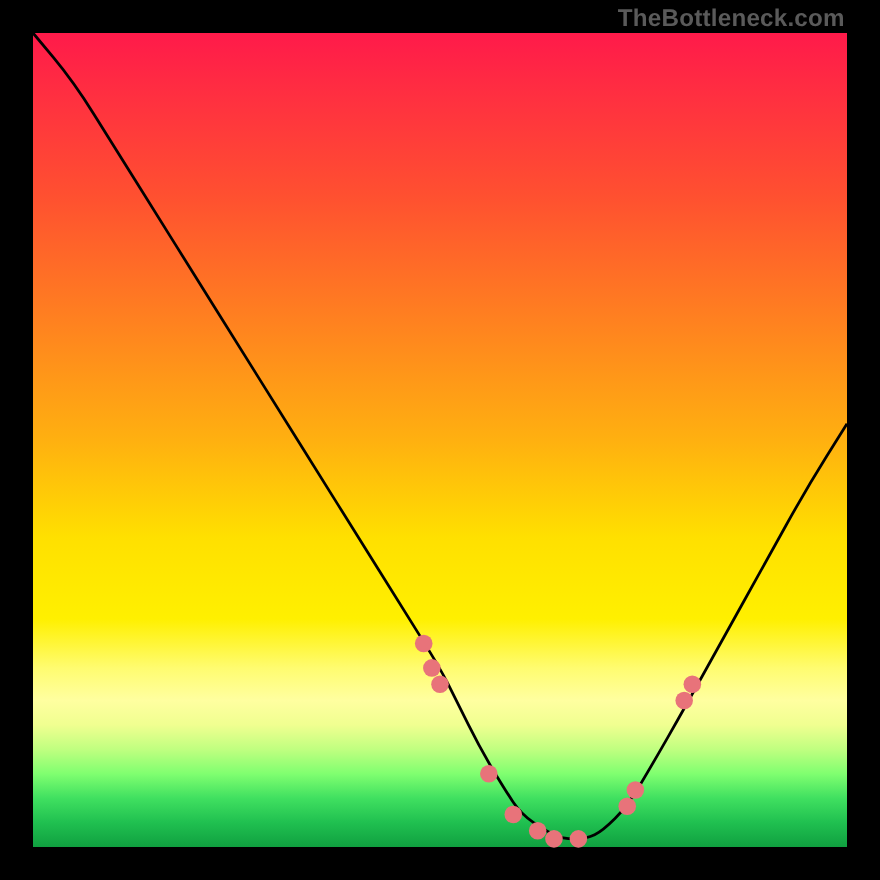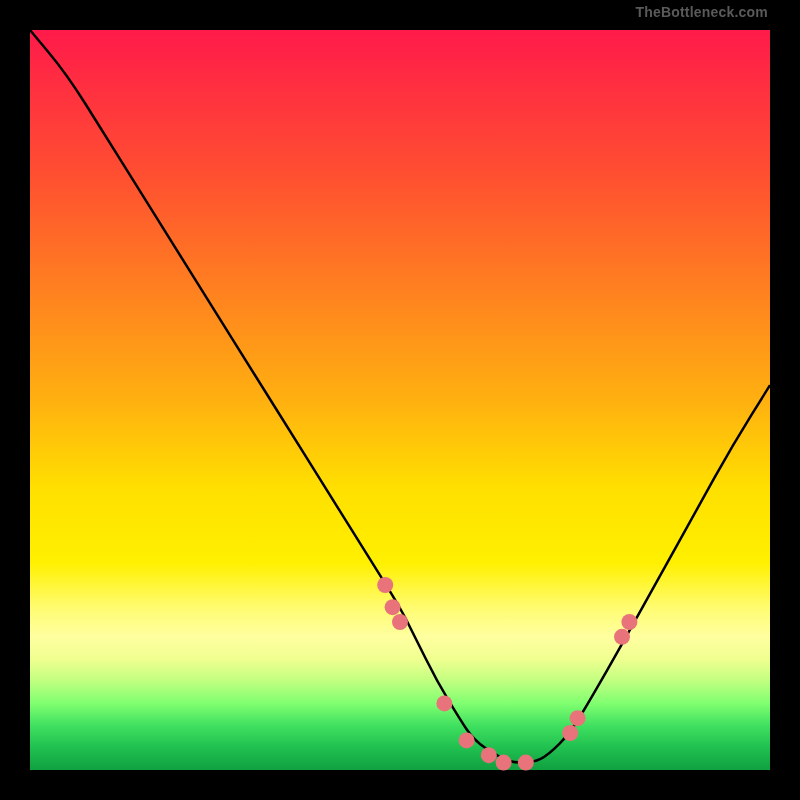--- a/index.html
+++ b/index.html
@@ -40,21 +40,21 @@
       #80ff70 91%,
       #40e060 94%,
       #20c050 97%,
       #10a040 100%);
   }
   .watermark {
     position: absolute;
     top: 4px;
     right: 32px;
     font-family: Arial, Helvetica, sans-serif;
-    font-size: 14px;
+    font-size: 22px;
     font-weight: bold;
     color: #5a5a5a;
     letter-spacing: 0.2px;
   }
   svg.overlay {
     position: absolute;
     top: 30px;
     left: 30px;
     width: 740px;
     height: 740px;

